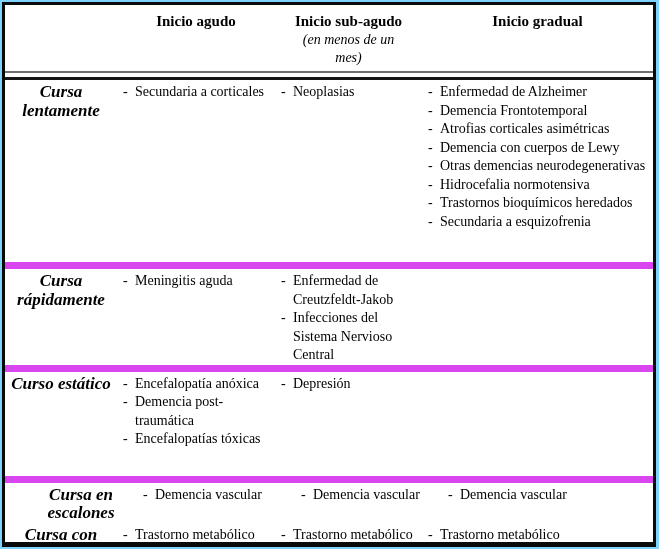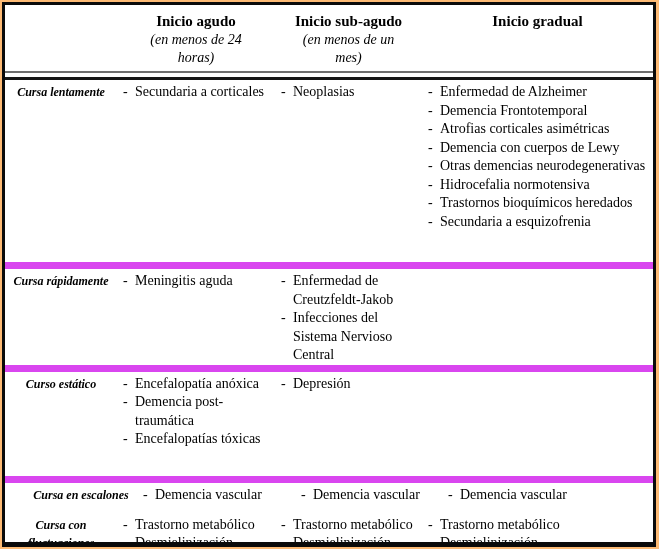--- a/index.html
+++ b/index.html
@@ -1,17 +1,17 @@
 <!DOCTYPE html>
 <html><head>
 <meta charset="utf-8">
 <style>
   html,body{margin:0;padding:0;background:#fff;}
   body{font-family:"Liberation Serif","DejaVu Serif",serif;color:#000;}
-  .page{width:659px;height:549px;box-sizing:border-box;background:#fdba74;padding:2px 3px 2px 2px;}
+  .page{width:659px;height:549px;box-sizing:border-box;background:#7dd3fc;padding:2px 3px 2px 2px;}
   .table-frame{
     box-sizing:border-box;width:100%;height:100%;
     border:3px solid #0a0a0a;border-bottom-width:5px;
     background:#fff;overflow:hidden;
   }
   .grid-row{
     display:grid;
     grid-template-columns:112px 158px 147px 1fr;
     box-sizing:border-box;
   }
@@ -23,39 +23,38 @@
   
   .tbody{margin-top:4px;border-top:3px solid #161616;}
   .trow{padding-top:3px;}
   .trow.sep{border-top:7px solid #d946ef;}
   .row-lentamente{min-height:182px;}
   .row-rapidamente{min-height:90px;}
   .row-estatico{min-height:111px;}
   .row-escalones{min-height:37px;padding-left:20px;}
   .row-fluctuaciones{min-height:42px;}
   .lcell{
-    font-weight:bold;font-style:italic;font-size:12px;line-height:18.5px;
+    font-weight:bold;font-style:italic;font-size:17px;line-height:18.5px;
     text-align:center;padding:0 4px;max-width:104px;margin:0 auto;
   }
   .cell{padding-left:6px;padding-right:6px;font-size:14px;line-height:18.5px;}
   .bullet{display:flex;align-items:flex-start;}
   .dash{flex:0 0 12px;}
   .btext{flex:1 1 auto;}
 </style>
 </head>
 <body>
 
 <div class="page">
   <div class="table-frame">
 
     <div class="grid-row thead">
       <div class="hcell"></div>
       <div class="hcell">
         <div class="htitle">Inicio agudo</div>
-        <div class="hsub">(en menos de 24 horas)</div>
       </div>
       <div class="hcell">
         <div class="htitle">Inicio sub-agudo</div>
         <div class="hsub">(en menos de un mes)</div>
       </div>
       <div class="hcell">
         <div class="htitle">Inicio gradual</div>
         <div class="hsub"></div>
       </div>
     </div>

